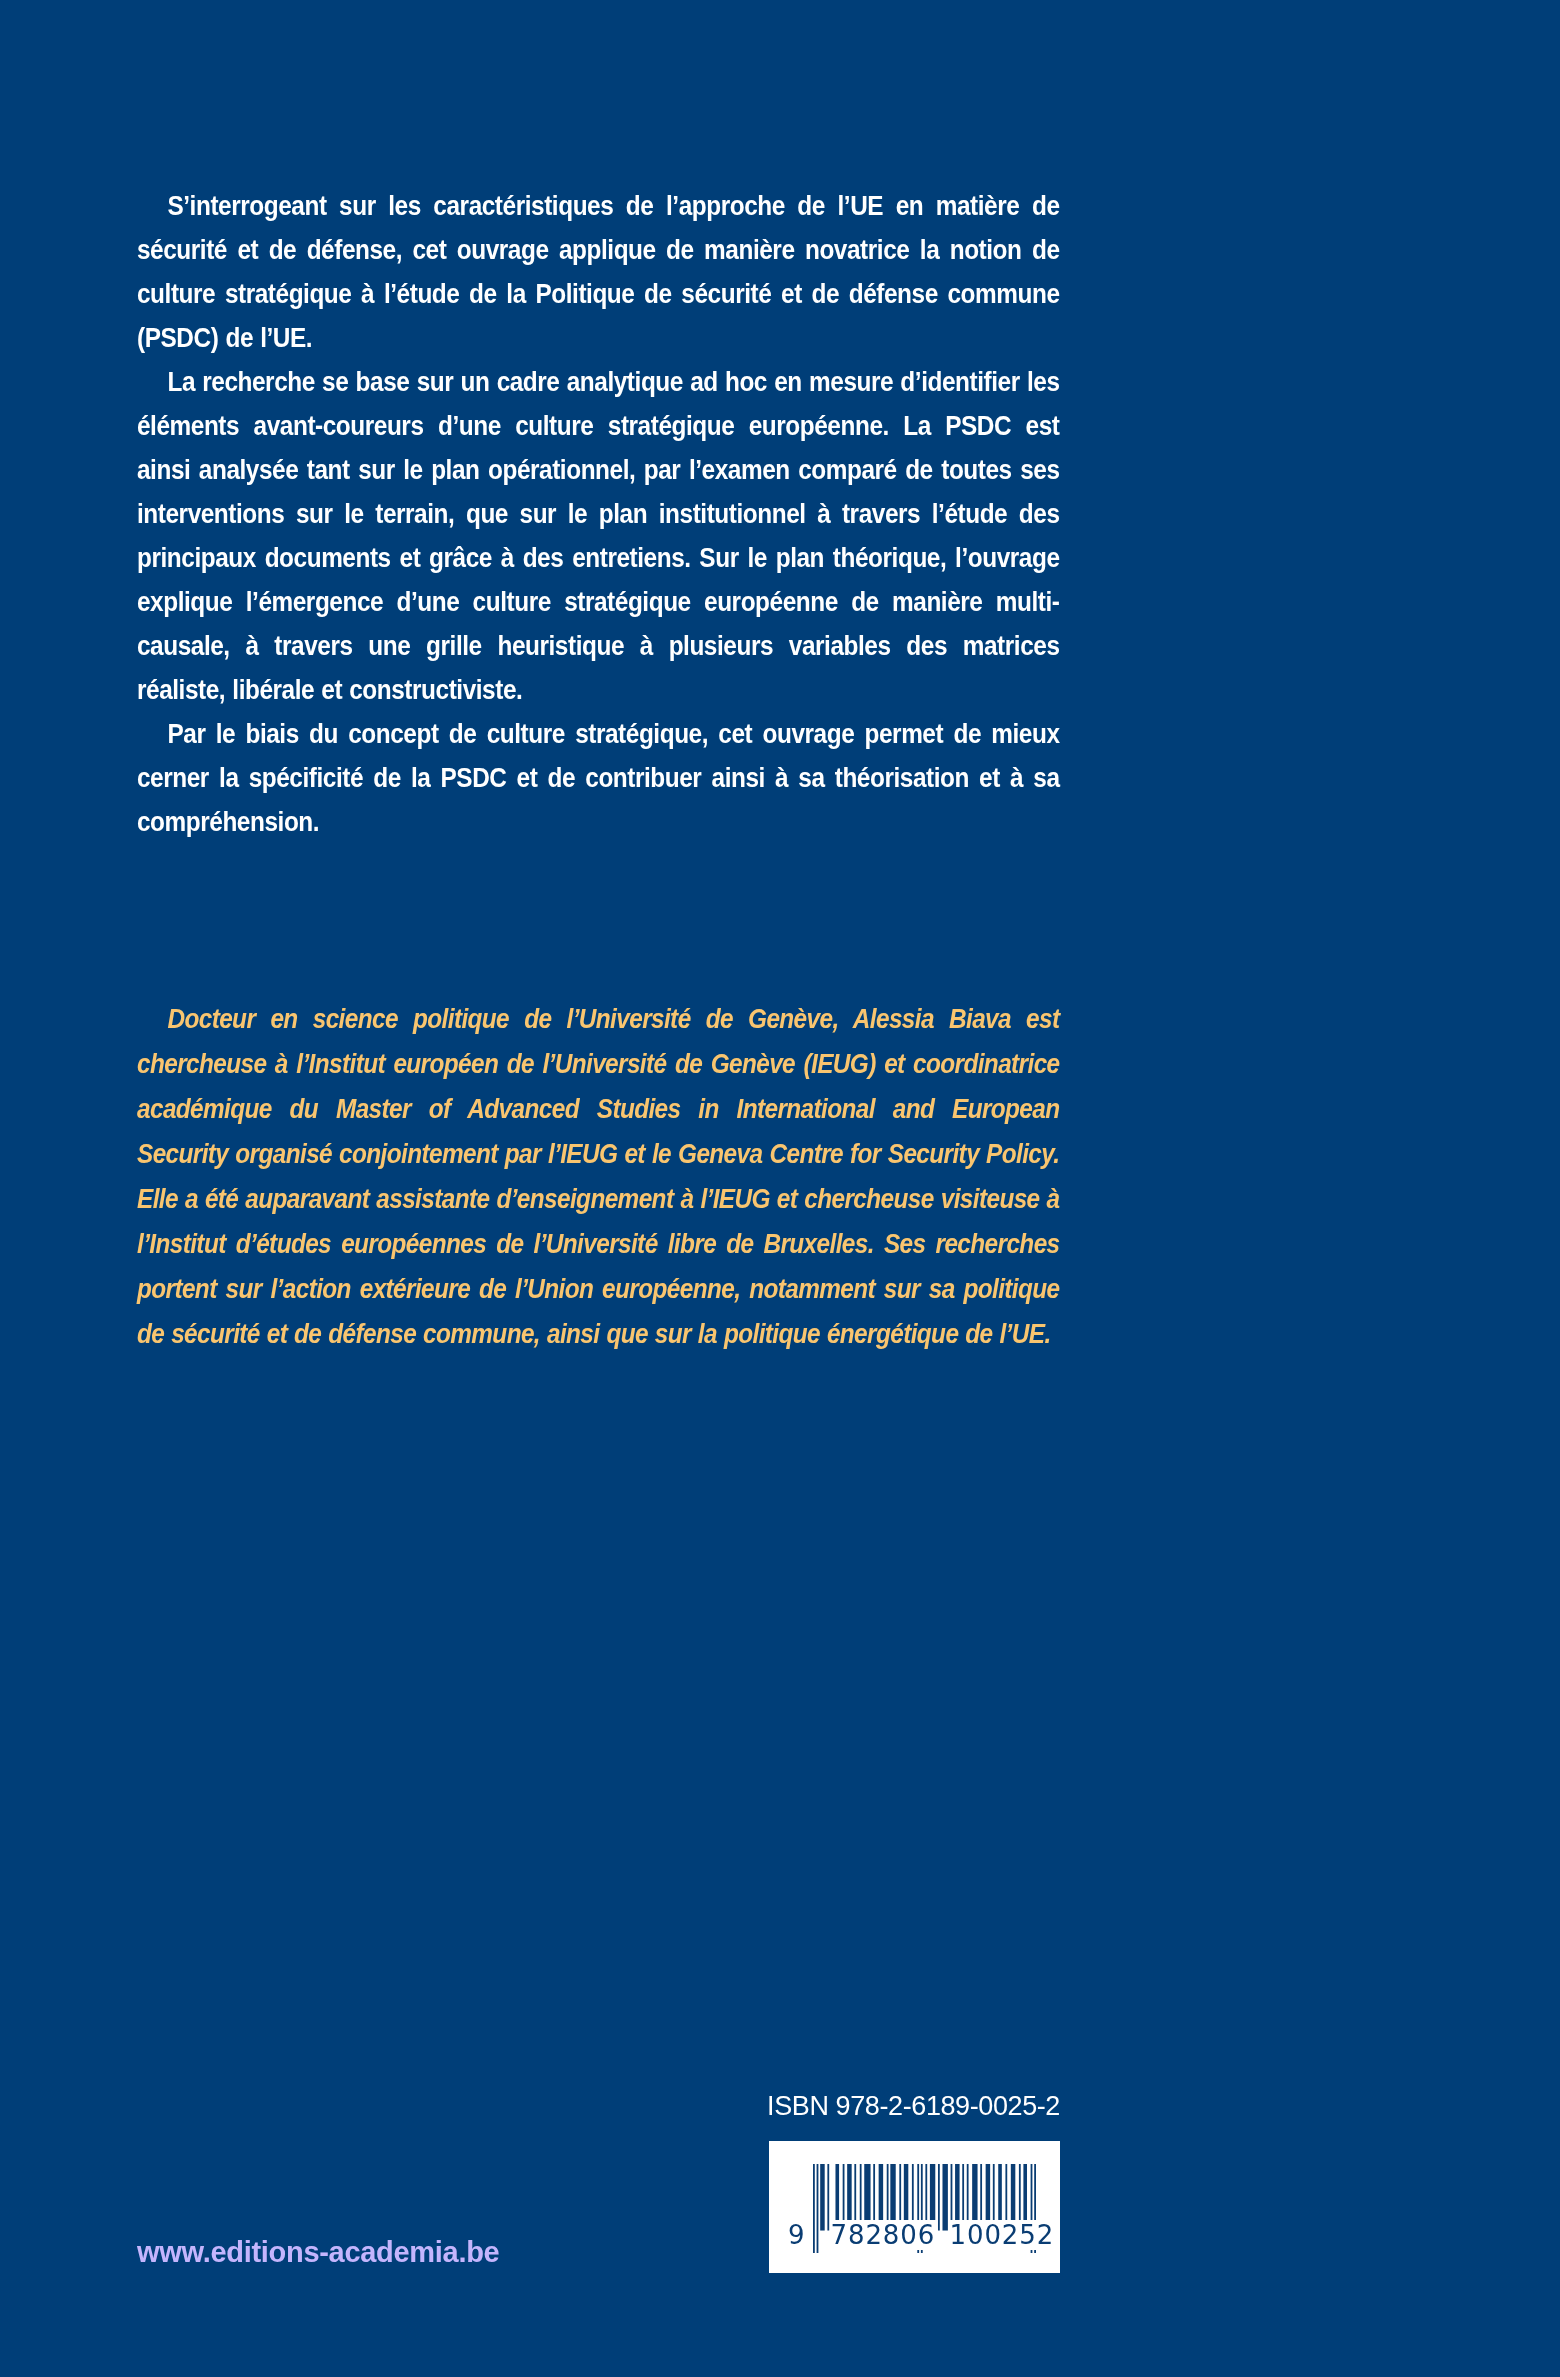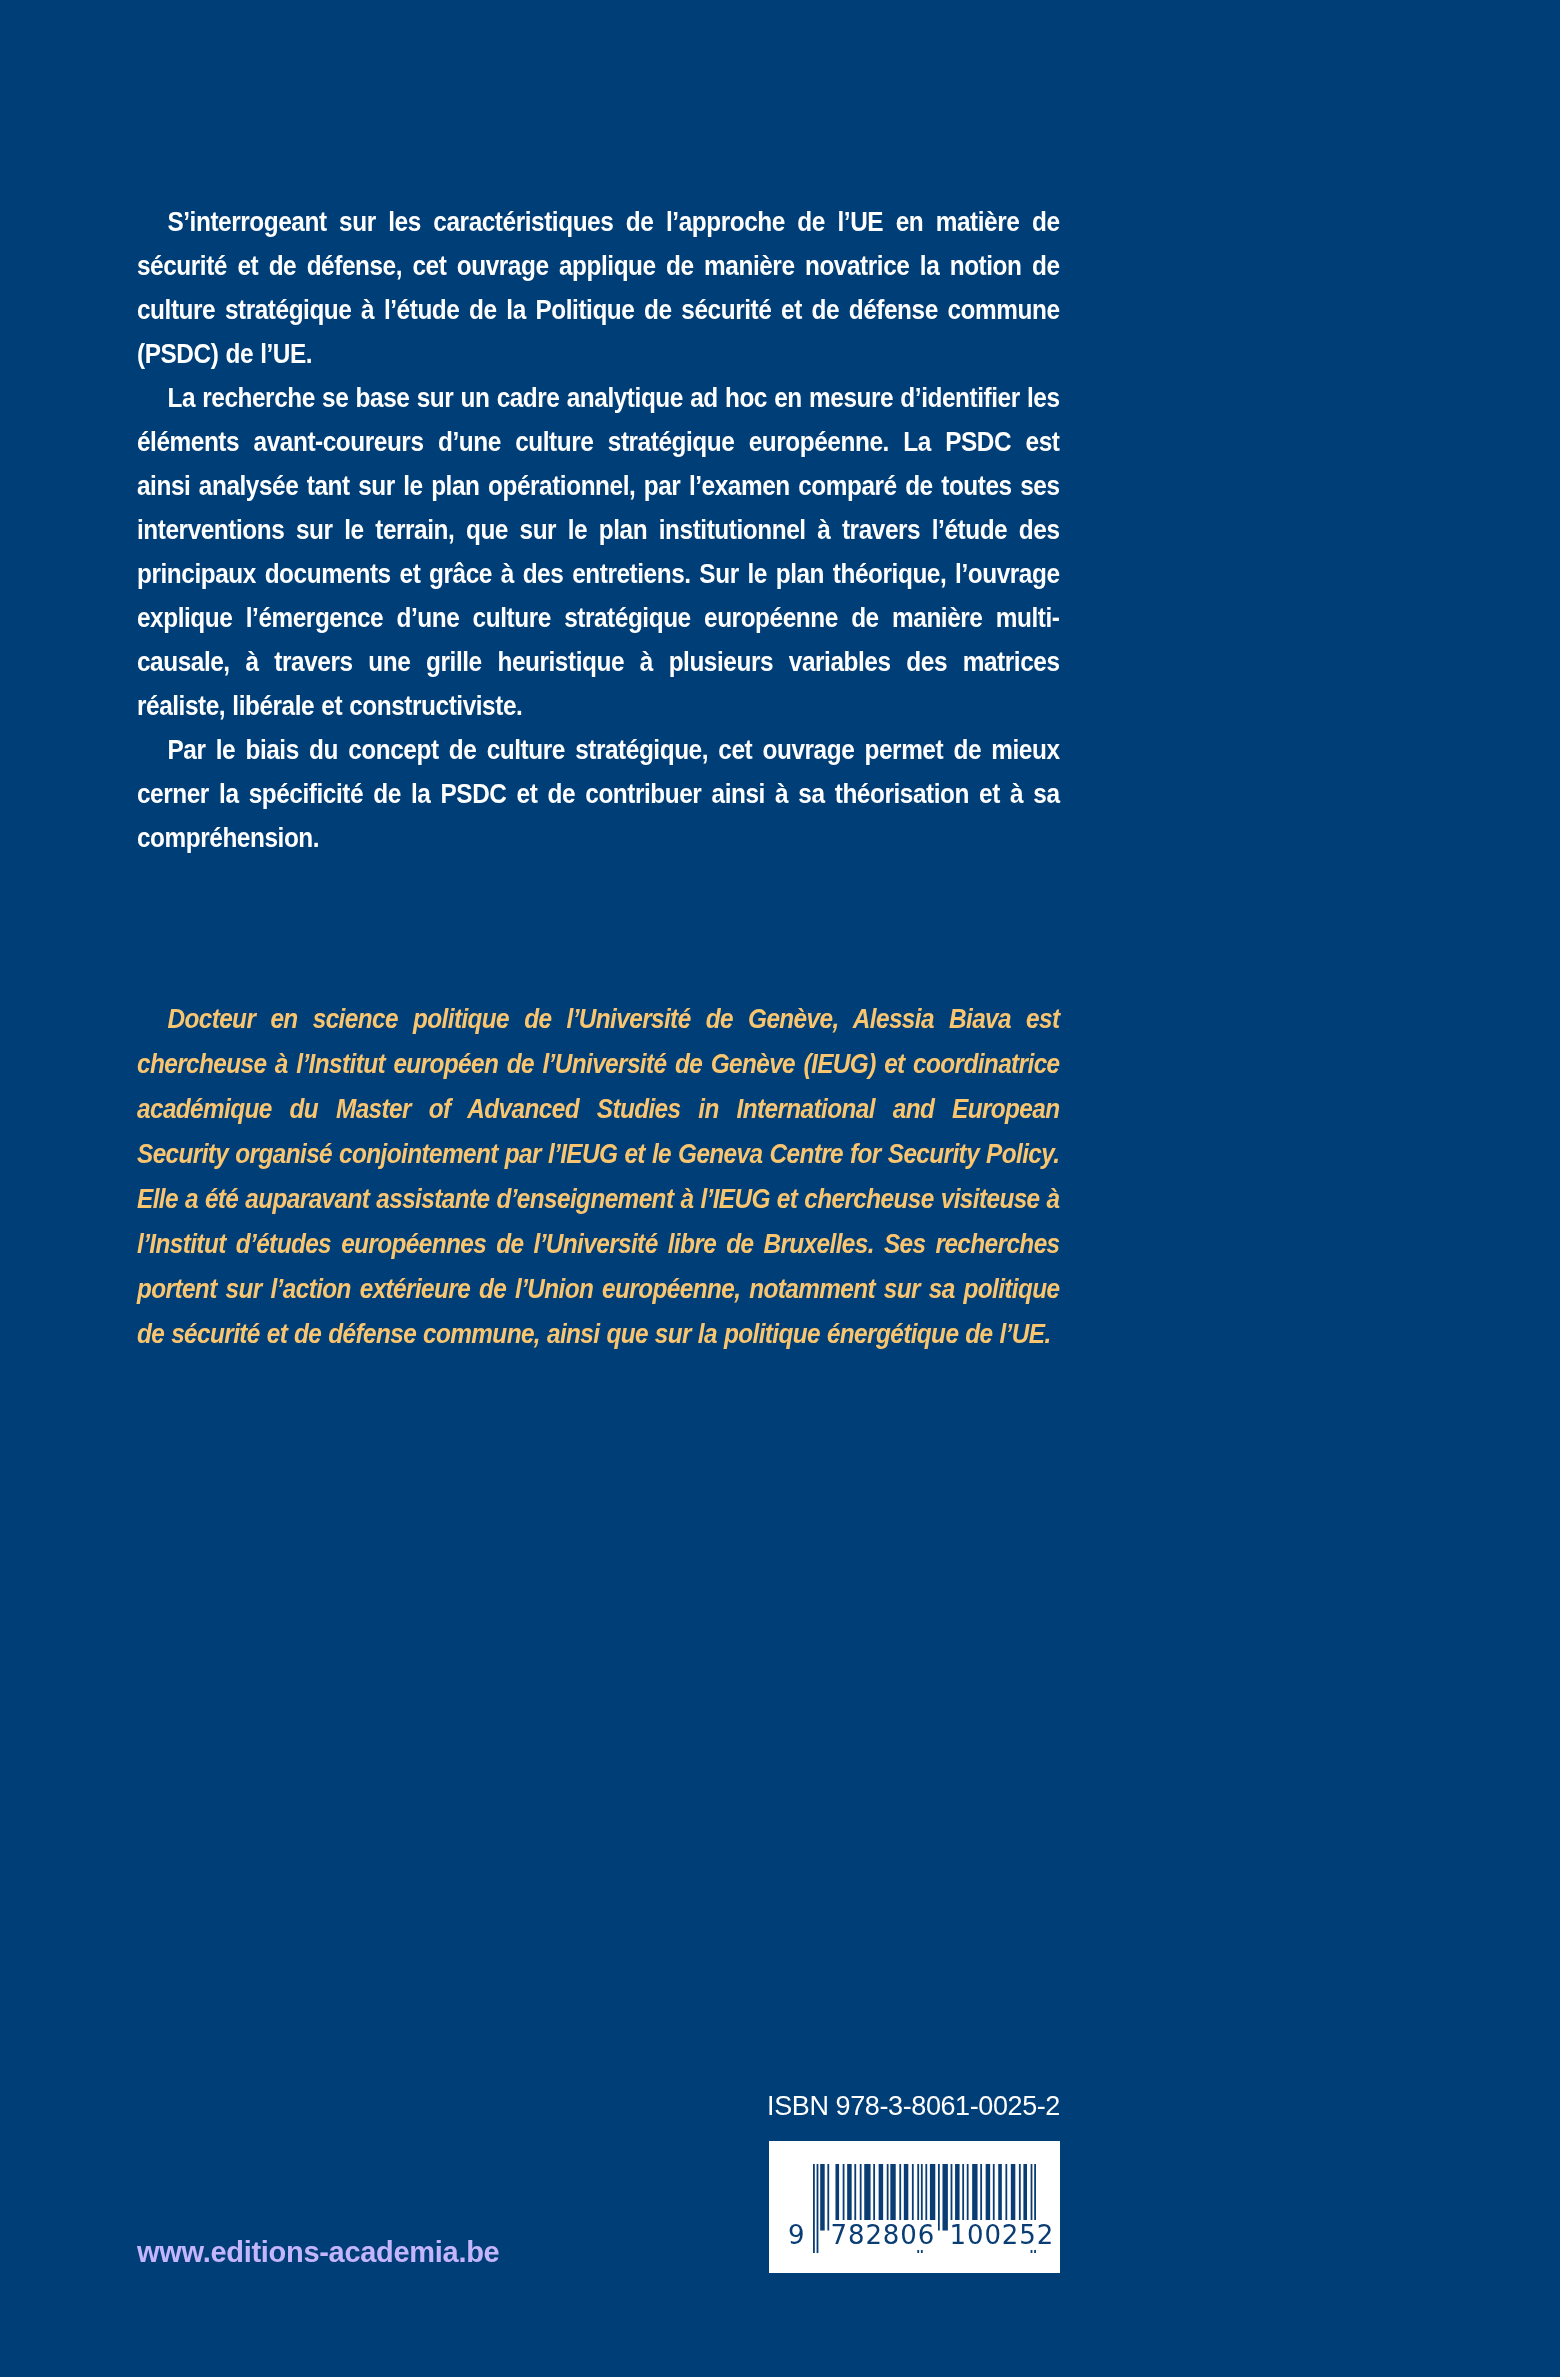--- a/index.html
+++ b/index.html
@@ -26,21 +26,21 @@
       text-align-last: left;
       font-size: 28px;
       line-height: 44px;
       font-weight: bold;
       color: #ffffff;
       letter-spacing: -0.5px;
       word-spacing: 0.9px;
       transform-origin: 0 0;
     }
     .summary {
-      top: 200px;
+      top: 184px;
     }
     .bio {
       top: 996px;
     }
     .bio .para {
       font-style: italic;
       color: #f9c56f;
       letter-spacing: -0.7px;
       font-size: 28px;
       line-height: 45px;
@@ -112,21 +112,21 @@
     <p class="para">Par le biais du concept de culture stratégique, cet ouvrage per­met de mieux cerner la spécificité de la PSDC et de contribuer ainsi à sa théorisation et à sa compréhension.</p>
   </div>
 </div>
 
 <div class="block bio">
   <div class="narrow">
     <p class="para">Docteur en science politique de l’Université de Genève, Alessia Biava est chercheuse à l’Institut européen de l’Université de Genève (IEUG) et coordinatrice académique du Master of Advanced Studies in International and European Security organisé conjointement par l’IEUG et le Geneva Centre for Security Policy. Elle a été auparavant assistante d’enseignement à l’IEUG et chercheuse visiteuse à l’Institut d’études européennes de l’Université libre de Bruxelles. Ses recherches portent sur l’action extérieure de l’Union européenne, notamment sur sa politique de sécurité et de défense commune, ainsi que sur la politique énergétique de l’UE.</p>
   </div>
 </div>
 
-<div class="isbn">ISBN 978-3-8061-0025-2</div>
+<div class="isbn">ISBN 978-2-6189-0025-2</div>
 
 <div class="barcode-box">
   <svg class="barcode-bars" viewBox="0 0 248 99" preserveAspectRatio="none">
     <g fill="#0a3d73">
 
       <rect x="0" y="0" width="2" height="99"></rect>
       <rect x="4" y="0" width="2" height="99"></rect>
 
       <rect x="8" y="0" width="5" height="74"></rect>
       <rect x="16" y="0" width="2" height="74"></rect>

